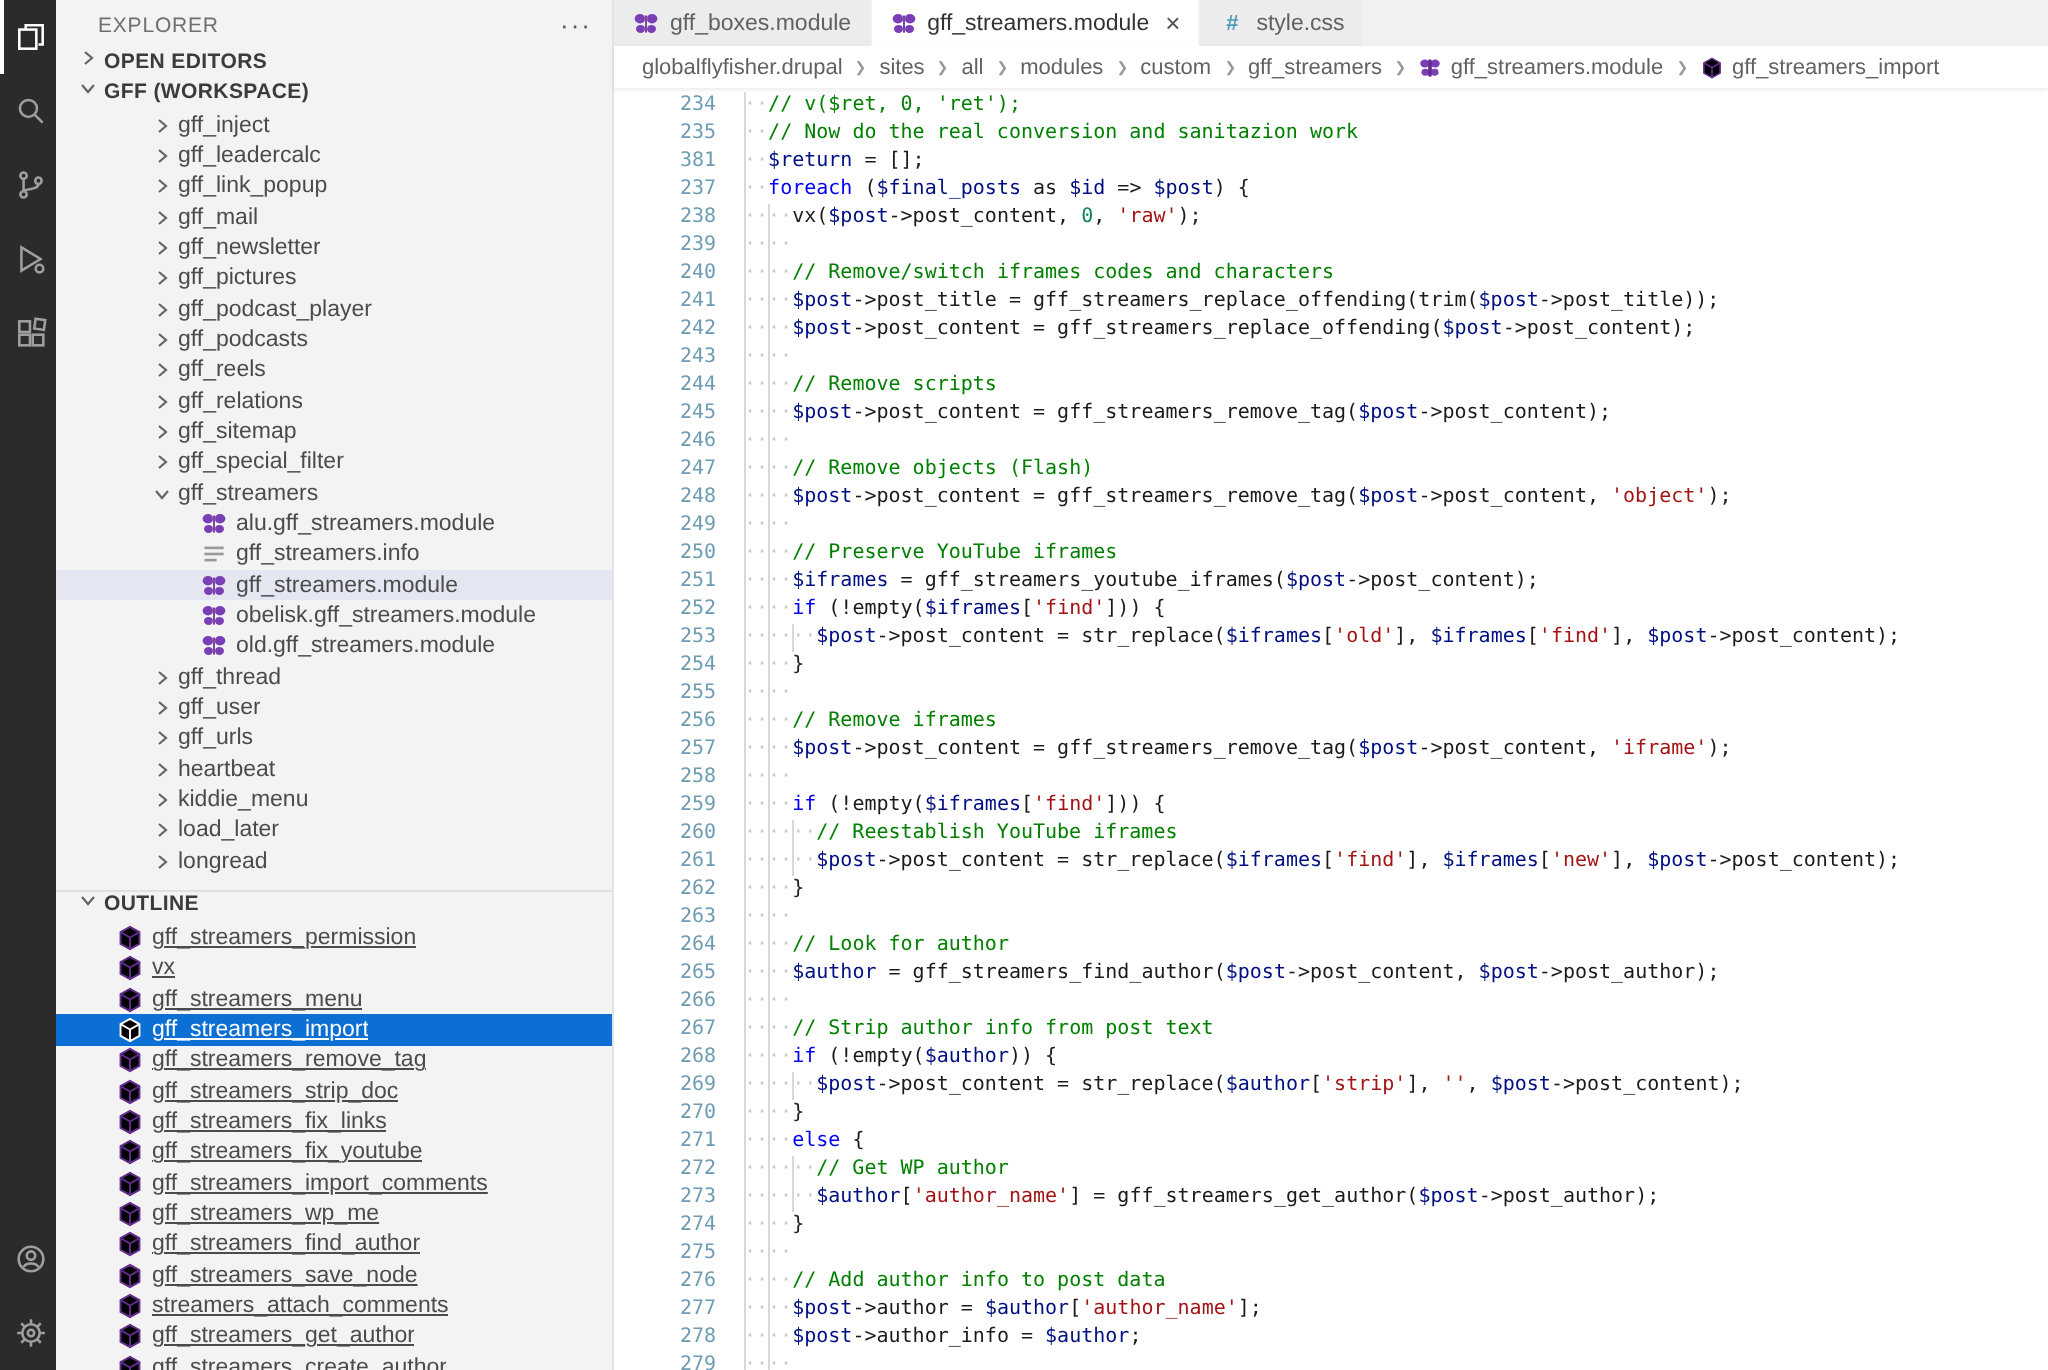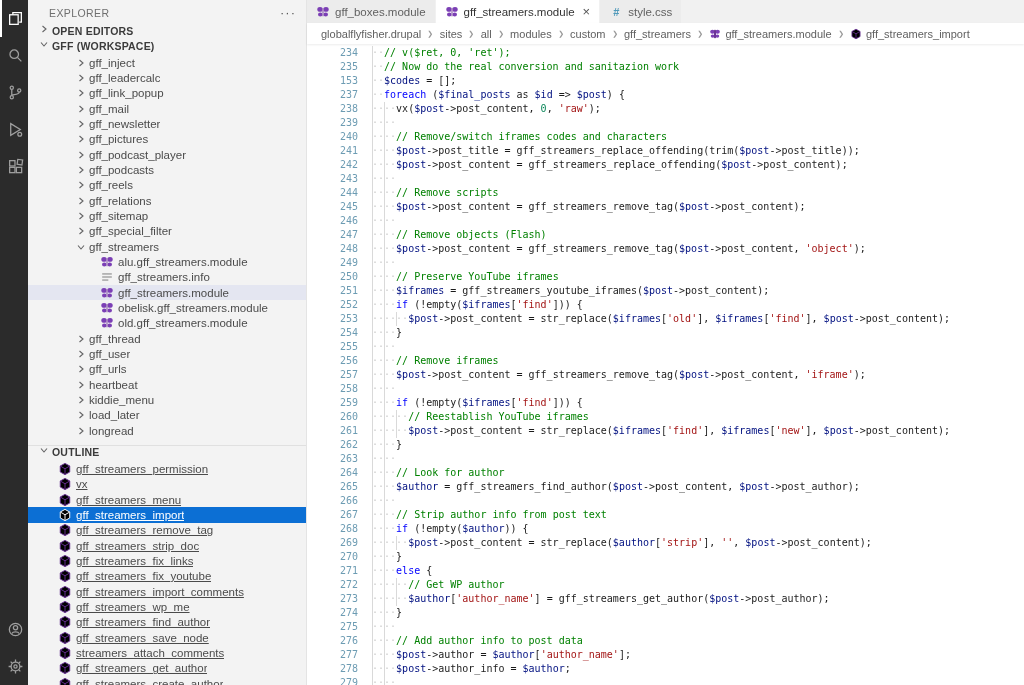--- a/index.html
+++ b/index.html
@@ -624,21 +624,21 @@
               <path d="M8 1.6l5.4 3v6.8l-5.4 3-5.4-3V4.6z"></path>
               <path d="M2.6 4.6L8 7.7l5.4-3.1M8 7.7v6.7"></path>
             </svg>
           </span>
           <span>gff_streamers_import</span>
         </span>
       </div>
     <div class="code" id="code">
         <div class="cl"><span class="ln">234</span><span class="lc"><span class="guide" style="left: 0px;"></span><span class="tk-w">··</span><span class="tk-c">// v($ret, 0, 'ret');</span></span></div>
         <div class="cl"><span class="ln">235</span><span class="lc"><span class="guide" style="left: 0px;"></span><span class="tk-w">··</span><span class="tk-c">// Now do the real conversion and sanitazion work</span></span></div>
-        <div class="cl"><span class="ln">153</span><span class="lc"><span class="guide" style="left: 0px;"></span><span class="tk-w">··</span><span class="tk-v">$codes</span><span class="tk-d"> = [];</span></span></div>
+        <div class="cl"><span class="ln">381</span><span class="lc"><span class="guide" style="left: 0px;"></span><span class="tk-w">··</span><span class="tk-v">$return</span><span class="tk-d"> = [];</span></span></div>
         <div class="cl"><span class="ln">237</span><span class="lc"><span class="guide" style="left: 0px;"></span><span class="tk-w">··</span><span class="tk-k">foreach</span><span class="tk-d"> (</span><span class="tk-v">$final_posts</span><span class="tk-d"> as </span><span class="tk-v">$id</span><span class="tk-d"> =&gt; </span><span class="tk-v">$post</span><span class="tk-d">) {</span></span></div>
         <div class="cl"><span class="ln">238</span><span class="lc"><span class="guide" style="left: 0px;"></span><span class="guide" style="left: 12.04px;"></span><span class="tk-w">····</span><span class="tk-d">vx(</span><span class="tk-v">$post</span><span class="tk-d">-&gt;post_content, </span><span class="tk-n">0</span><span class="tk-d">, </span><span class="tk-s">'raw'</span><span class="tk-d">);</span></span></div>
         <div class="cl"><span class="ln">239</span><span class="lc"><span class="guide" style="left: 0px;"></span><span class="guide" style="left: 12.04px;"></span><span class="tk-w">····</span></span></div>
         <div class="cl"><span class="ln">240</span><span class="lc"><span class="guide" style="left: 0px;"></span><span class="guide" style="left: 12.04px;"></span><span class="tk-w">····</span><span class="tk-c">// Remove/switch iframes codes and characters</span></span></div>
         <div class="cl"><span class="ln">241</span><span class="lc"><span class="guide" style="left: 0px;"></span><span class="guide" style="left: 12.04px;"></span><span class="tk-w">····</span><span class="tk-v">$post</span><span class="tk-d">-&gt;post_title = gff_streamers_replace_offending(trim(</span><span class="tk-v">$post</span><span class="tk-d">-&gt;post_title));</span></span></div>
         <div class="cl"><span class="ln">242</span><span class="lc"><span class="guide" style="left: 0px;"></span><span class="guide" style="left: 12.04px;"></span><span class="tk-w">····</span><span class="tk-v">$post</span><span class="tk-d">-&gt;post_content = gff_streamers_replace_offending(</span><span class="tk-v">$post</span><span class="tk-d">-&gt;post_content);</span></span></div>
         <div class="cl"><span class="ln">243</span><span class="lc"><span class="guide" style="left: 0px;"></span><span class="guide" style="left: 12.04px;"></span><span class="tk-w">····</span></span></div>
         <div class="cl"><span class="ln">244</span><span class="lc"><span class="guide" style="left: 0px;"></span><span class="guide" style="left: 12.04px;"></span><span class="tk-w">····</span><span class="tk-c">// Remove scripts</span></span></div>
         <div class="cl"><span class="ln">245</span><span class="lc"><span class="guide" style="left: 0px;"></span><span class="guide" style="left: 12.04px;"></span><span class="tk-w">····</span><span class="tk-v">$post</span><span class="tk-d">-&gt;post_content = gff_streamers_remove_tag(</span><span class="tk-v">$post</span><span class="tk-d">-&gt;post_content);</span></span></div>
         <div class="cl"><span class="ln">246</span><span class="lc"><span class="guide" style="left: 0px;"></span><span class="guide" style="left: 12.04px;"></span><span class="tk-w">····</span></span></div>

